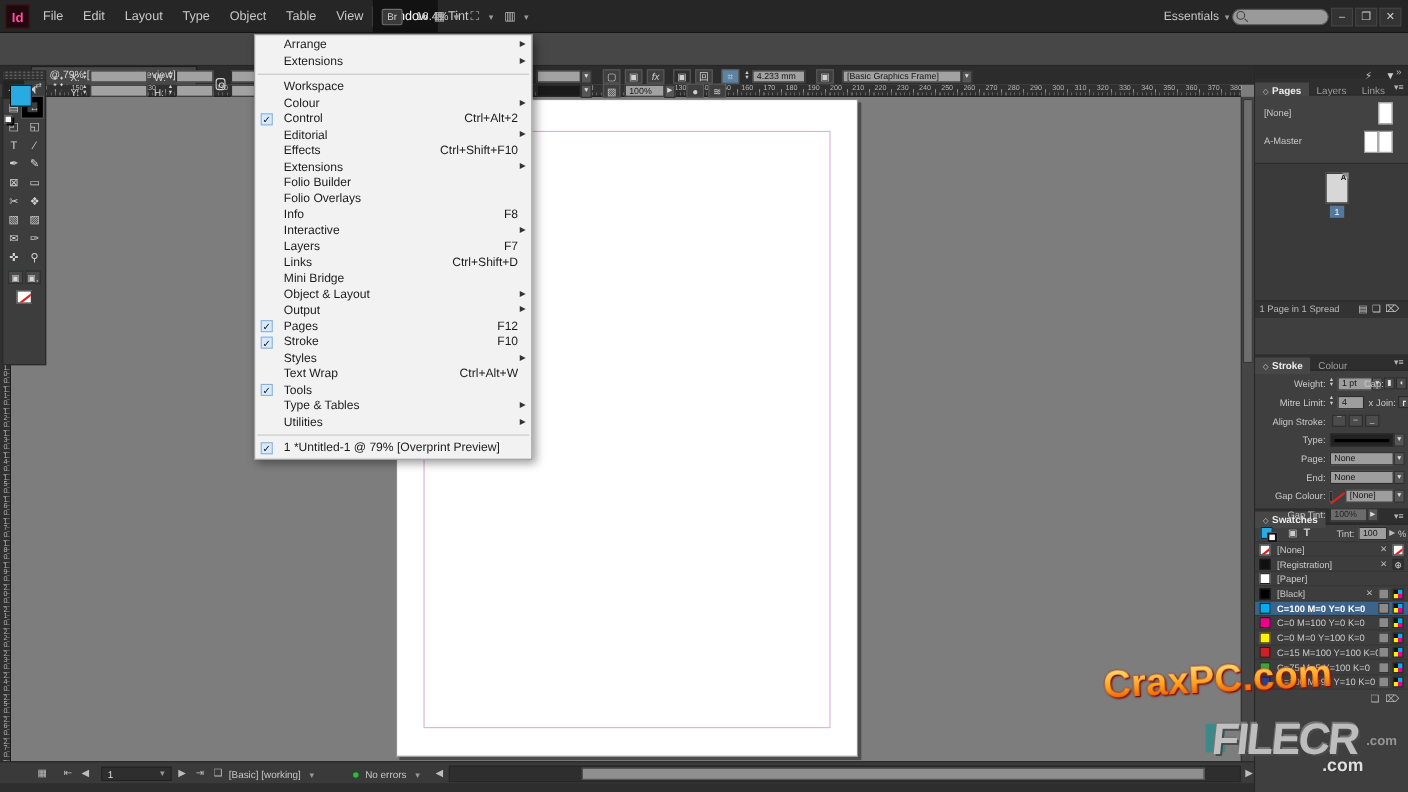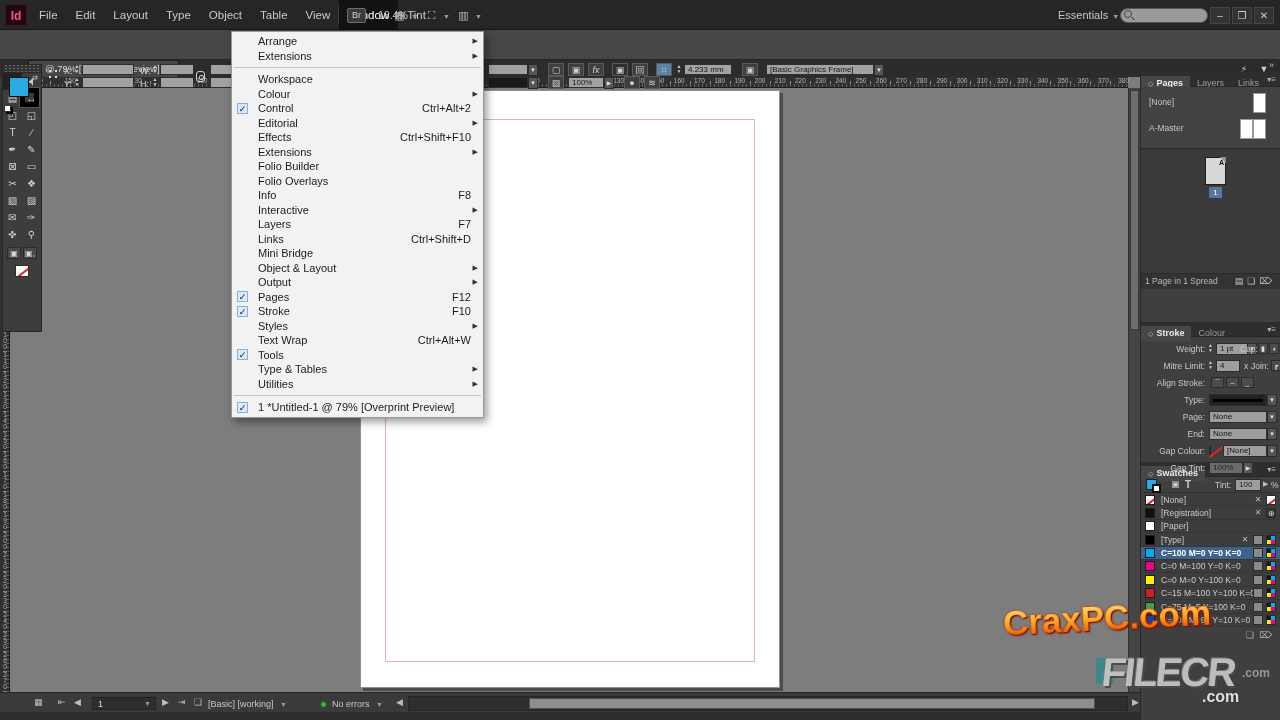--- a/index.html
+++ b/index.html
@@ -488,21 +488,21 @@
             <span class="rname">[Registration]</span>
             <span class="ricons"><span>✕</span><span class="ic-reg">⊕</span></span>
           </div>
           <div class="sw-row">
             <span class="rchip" style="background: rgb(255, 255, 255);"></span>
             <span class="rname">[Paper]</span>
             <span class="ricons"></span>
           </div>
           <div class="sw-row">
             <span class="rchip" style="background: rgb(0, 0, 0);"></span>
-            <span class="rname">[Type]</span>
+            <span class="rname">[Black]</span>
             <span class="ricons"><span>✕</span><span class="ic-gray"></span><span class="ic-cmyk"></span></span>
           </div>
           <div class="sw-row selected">
             <span class="rchip" style="background: rgb(0, 174, 239);"></span>
             <span class="rname">C=100 M=0 Y=0 K=0</span>
             <span class="ricons"><span class="ic-gray"></span><span class="ic-cmyk"></span></span>
           </div>
           <div class="sw-row">
             <span class="rchip" style="background: rgb(236, 0, 140);"></span>
             <span class="rname">C=0 M=100 Y=0 K=0</span>

